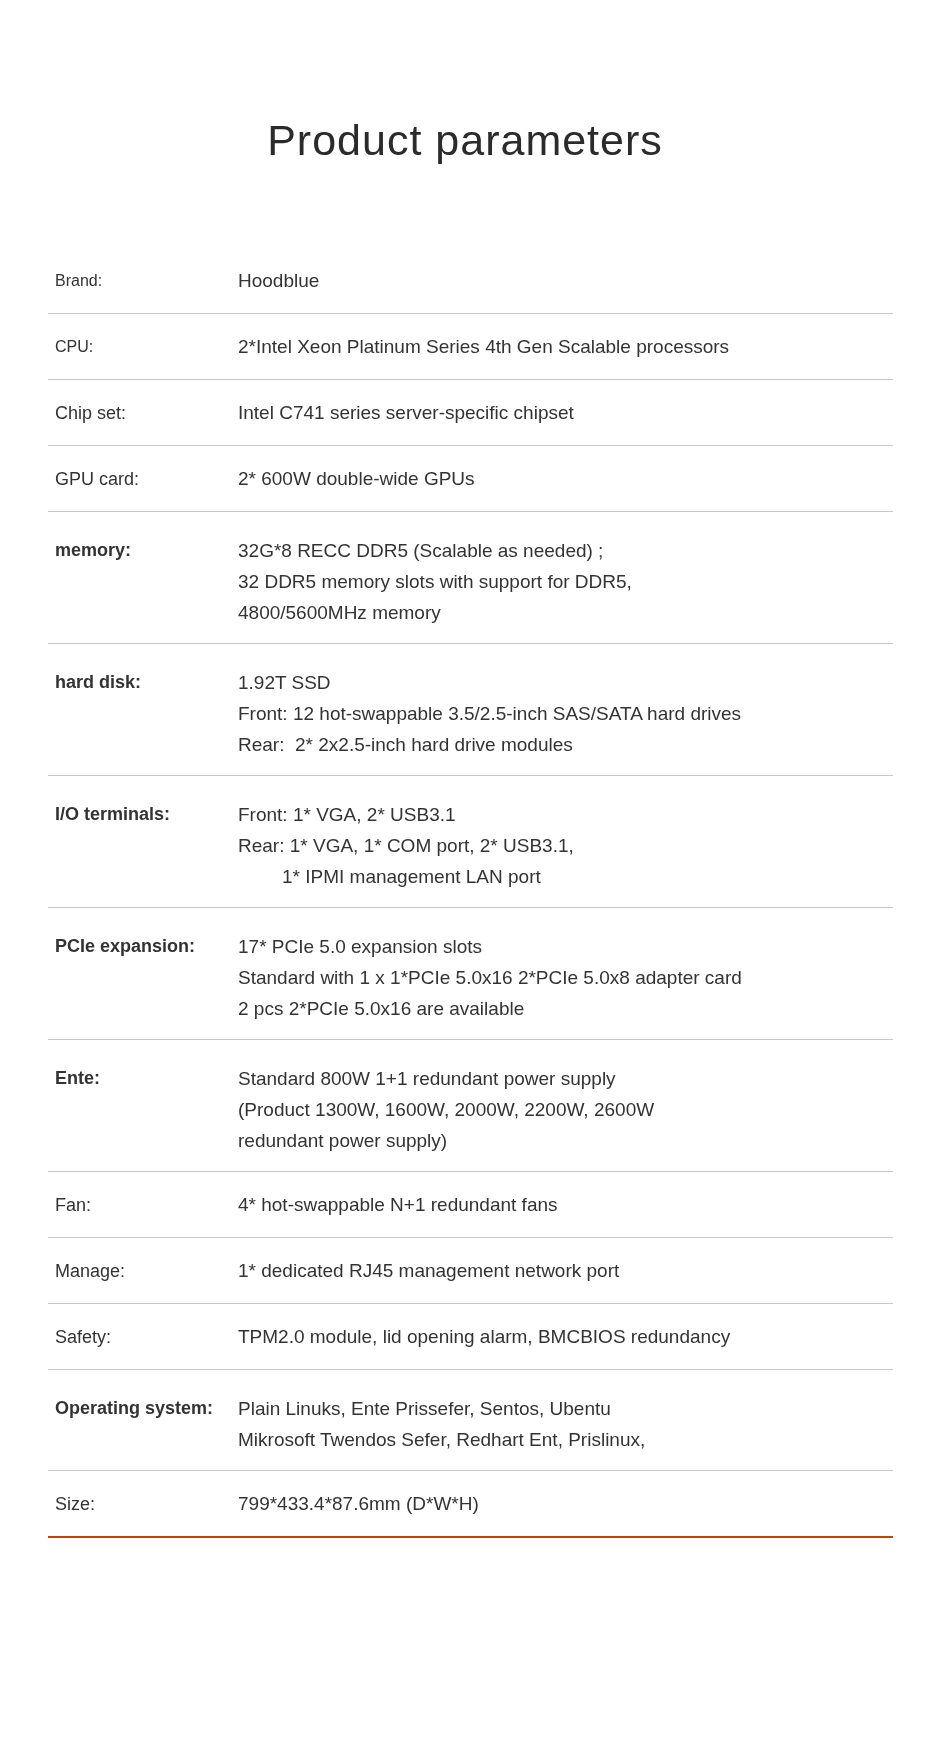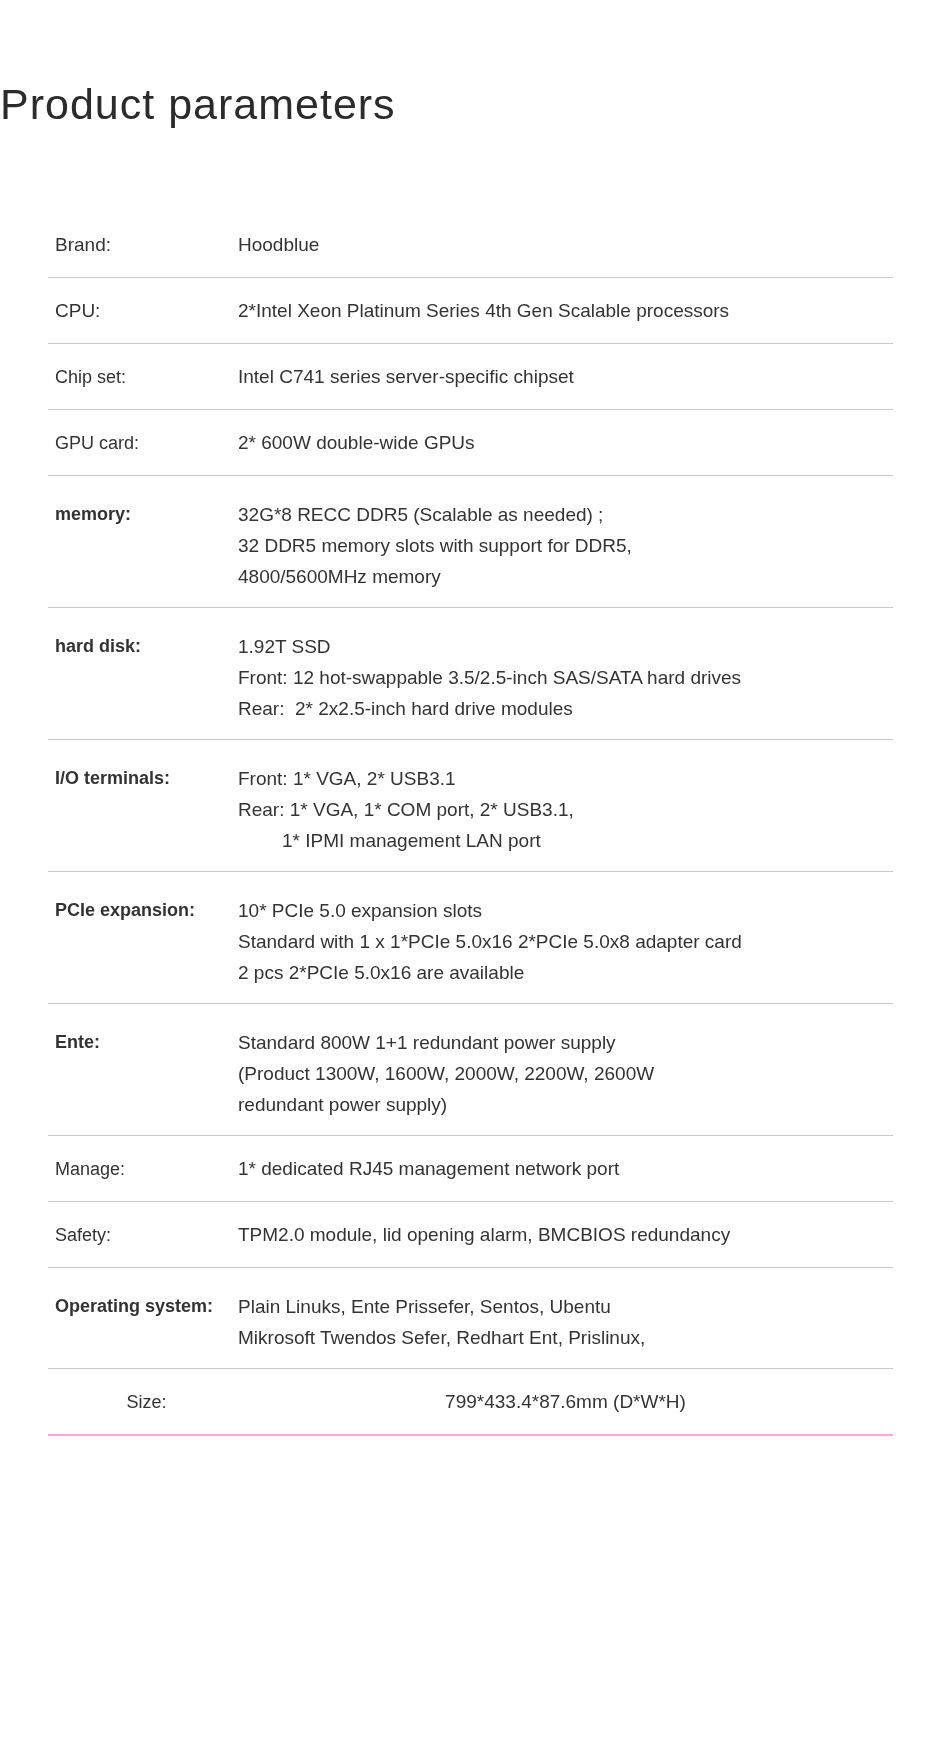--- a/index.html
+++ b/index.html
@@ -4,49 +4,50 @@
 <style>
   html, body { margin: 0; padding: 0; background: #ffffff; }
   body {
     width: 930px; height: 1740px; overflow: hidden;
     font-family: "Liberation Sans", sans-serif;
     color: #333333;
     -webkit-font-smoothing: antialiased;
   }
   .page-title {
     margin: 0;
-    padding-top: 76px;
+    padding-top: 112px;
+    text-align: center;
     font-size: 43px;
     font-weight: 400;
     letter-spacing: 1px;
     color: #2b2b2b;
     line-height: 56px;
   }
   .spec-table {
     margin: 80px 37px 0 48px; 
   }
   .row {
     display: flex;
     align-items: flex-start;
     border-bottom: 1px solid #c9c9c9;
     padding: 20px 0 19px 0;
   }
   .row.multi { padding: 23px 0 15px 0; }
-  .row:last-child { border-bottom: 2px solid #f9a8d4; text-align: center; }
+  .row:last-child { border-bottom: 2px solid #c2410c; }
   .label {
     flex: none;
     width: 190px;
     padding-left: 7px;
     box-sizing: border-box;
     font-size: 18px;
     color: #333333;
     line-height: 26px;
   }
   .row.multi .label { line-height: 31px; font-weight: bold; }
-  .label.small { font-size: 19px; line-height: 26px; }
+  .label.small { font-size: 16px; line-height: 26px; }
   .value { flex: 1 1 auto; min-width: 0; }
   .vline {
     font-size: 19px;
     line-height: 26px;
     color: #333333;
     white-space: pre-wrap;
   }
   .row.multi .vline { line-height: 31px; }
   .vline.indent { padding-left: 44px; }
 </style>
@@ -110,35 +111,41 @@
       <div class="value">
         <div class="vline">Front: 1* VGA, 2* USB3.1</div>
         <div class="vline">Rear: 1* VGA, 1* COM port, 2* USB3.1,</div>
         <div class="vline indent">1* IPMI management LAN port</div>
       </div>
     </div>
 
     <div class="row multi">
       <div class="label">PCIe expansion:</div>
       <div class="value">
-        <div class="vline">10* PCIe 5.0 expansion slots</div>
+        <div class="vline">17* PCIe 5.0 expansion slots</div>
         <div class="vline">Standard with 1 x 1*PCIe 5.0x16 2*PCIe 5.0x8 adapter card</div>
         <div class="vline">2 pcs 2*PCIe 5.0x16 are available</div>
       </div>
     </div>
 
     <div class="row multi">
       <div class="label">Ente:</div>
       <div class="value">
         <div class="vline">Standard 800W 1+1 redundant power supply</div>
         <div class="vline">(Product 1300W, 1600W, 2000W, 2200W, 2600W</div>
         <div class="vline">redundant power supply)</div>
       </div>
     </div>
 
+    <div class="row">
+      <div class="label">Fan:</div>
+      <div class="value">
+        <div class="vline">4* hot-swappable N+1 redundant fans</div>
+      </div>
+    </div>
 
     <div class="row">
       <div class="label">Manage:</div>
       <div class="value">
         <div class="vline">1* dedicated RJ45 management network port</div>
       </div>
     </div>
 
     <div class="row">
       <div class="label">Safety:</div>

